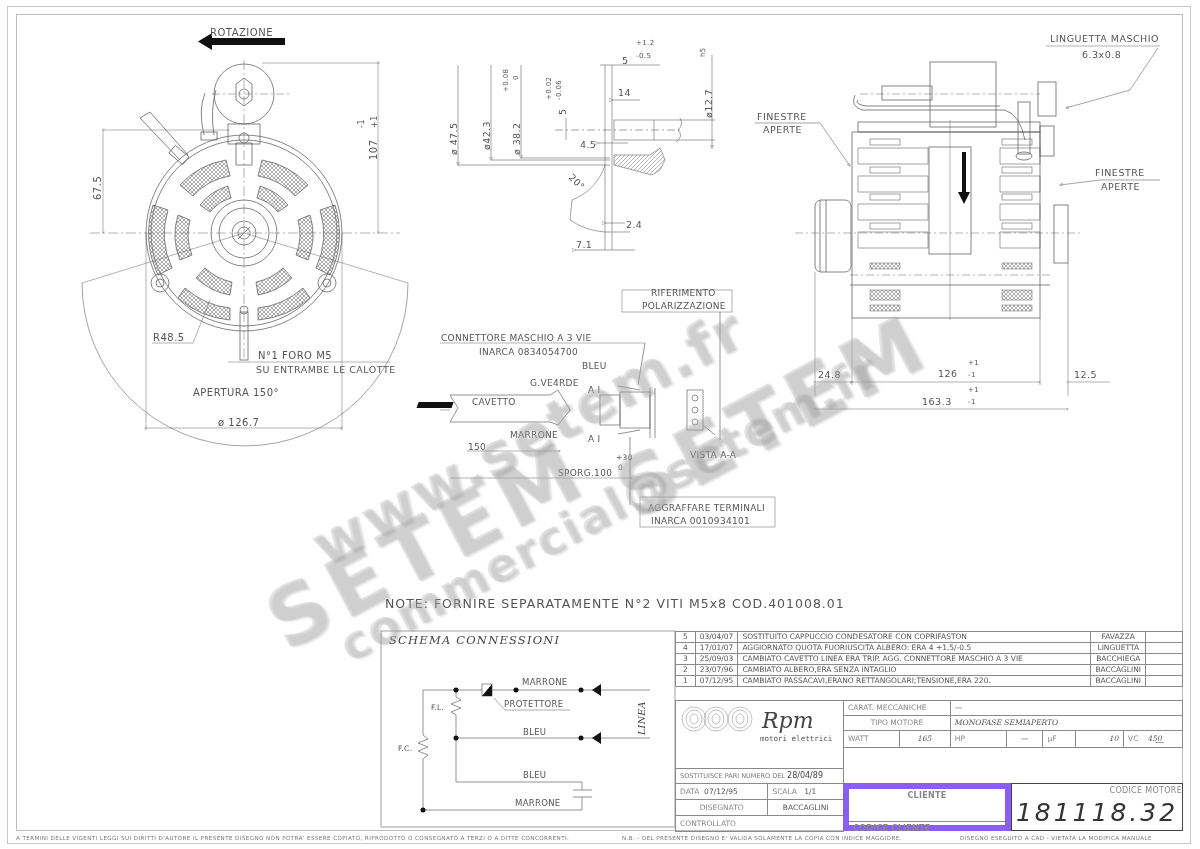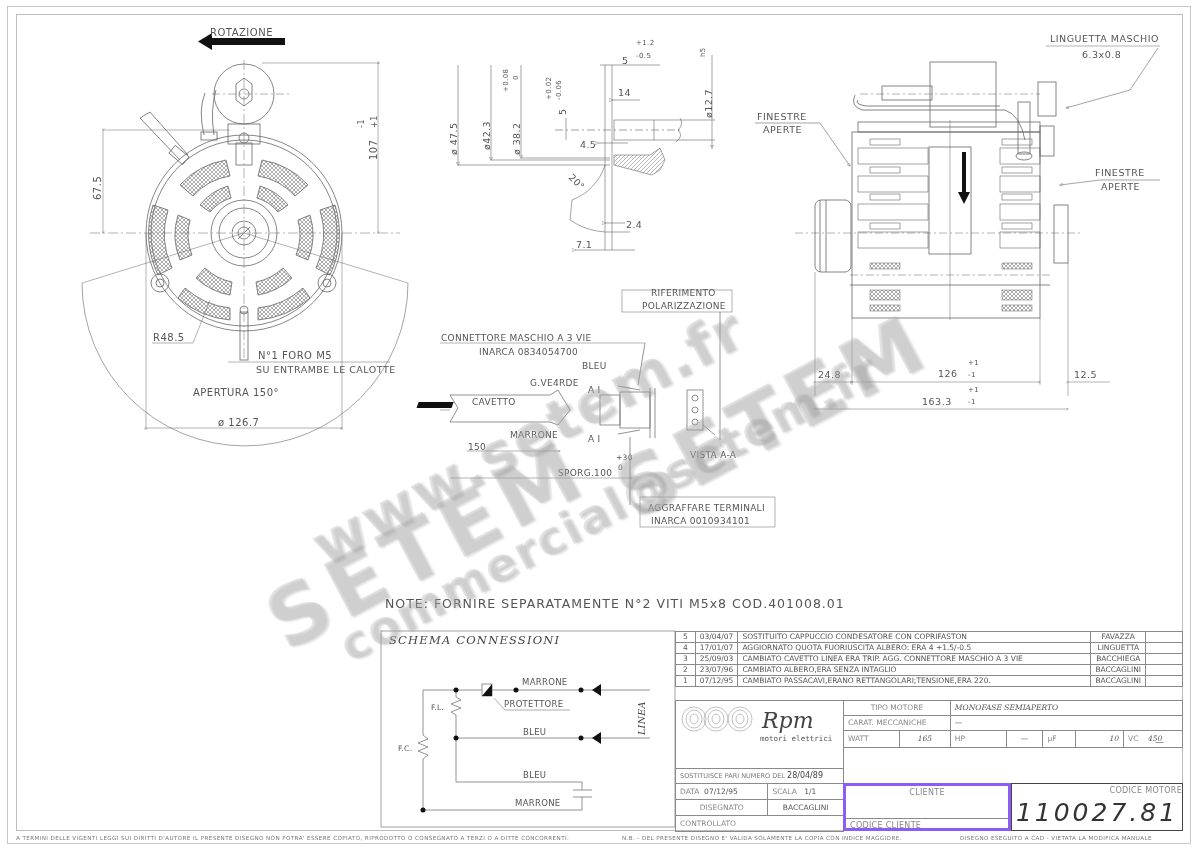--- a/index.html
+++ b/index.html
@@ -404,26 +404,26 @@
       <col style="width:56px">
       <col style="width:51px">
       <col style="width:56px">
       <col style="width:37px">
       <col style="width:33px">
       <col style="width:48px">
       <col style="width:59px">
     </colgroup>
   <tbody>
     <tr style="height:15px">
+      <td colspan="2" style="color:#888">CARAT. MECCANICHE</td>
+      <td colspan="5" style="border-left:none">—</td>
+    </tr>
+    <tr style="height:15px">
       <td colspan="2" class="center" style="color:#888">TIPO MOTORE</td>
       <td colspan="5" class="italv" style="border-left:none">MONOFASE SEMIAPERTO</td>
-    </tr>
-    <tr style="height:15px">
-      <td colspan="2" style="color:#888">CARAT. MECCANICHE</td>
-      <td colspan="5" style="border-left:none">—</td>
     </tr>
     <tr style="height:17px">
       <td style="color:#888">WATT</td>
       <td class="center italv">165</td>
       <td style="color:#888">HP</td>
       <td class="center">—</td>
       <td style="color:#888">µF</td>
       <td class="right italv">10</td>
       <td class="italv"><span style="font-family:'DejaVu Sans',sans-serif;font-style:normal;font-size:7.5px;color:#888">VC</span>&nbsp;&nbsp;&nbsp;&nbsp;<span>450</span></td>
     </tr>
@@ -443,29 +443,29 @@
     <tr style="height:16px">
       <td class="center" style="color:#888">DISEGNATO</td>
       <td class="center">BACCAGLINI</td>
     </tr>
     <tr style="height:16px">
       <td colspan="2" style="color:#888">CONTROLLATO</td>
     </tr>
   </tbody>
 </table>
 
-<div style="position:absolute; left:843px; top:783px; width:168px; height:48px; border:3px solid #8b5cf6;">
+<div style="position:absolute; left:843px; top:783px; width:168px; height:48px; border:6px solid #8b5cf6;font-weight:bold;">
   <div class="tb" style="left:0; top:2px; width:100%; text-align:center; color:#888">CLIENTE</div>
   <div style="position:absolute; left:0; top:32px; width:100%; border-top:1px solid #8a8a8a;"></div>
   <div class="tb" style="left:4px; top:35px; color:#888">CODICE CLIENTE</div>
 </div>
 
 <div style="position:absolute; left:1011px; top:783px; width:172px; height:48px; border:1.5px solid #444;">
   <div class="tb" style="left:0; top:2px; width:100%; text-align:right; color:#888">CODICE MOTORE</div>
-  <div style="position:absolute; left:0; top:14px; width:100%; text-align:center; font-family:'DejaVu Sans',sans-serif; font-style:italic; font-size:25px; color:#333; letter-spacing:3px; font-weight:normal">110027.81</div>
+  <div style="position:absolute; left:0; top:14px; width:100%; text-align:center; font-family:'DejaVu Sans',sans-serif; font-style:italic; font-size:25px; color:#333; letter-spacing:3px; font-weight:normal">181118.32</div>
 </div>
 
 <div class="bottom-note" style="left:16px;">A TERMINI DELLE VIGENTI LEGGI SUI DIRITTI D'AUTORE IL PRESENTE DISEGNO NON POTRA' ESSERE COPIATO, RIPRODOTTO O CONSEGNATO A TERZI O A DITTE CONCORRENTI.</div>
 <div class="bottom-note" style="left:622px;">N.B. - DEL PRESENTE DISEGNO E' VALIDA SOLAMENTE LA COPIA CON INDICE MAGGIORE.</div>
 <div class="bottom-note" style="left:960px;">DISEGNO ESEGUITO A CAD - VIETATA LA MODIFICA MANUALE</div>
 
 <div class="wm" style="left:300px; top:520px; font-size:58px; transform:rotate(-28deg); letter-spacing:2px">www.setem.fr</div>
 <div class="wm" style="left:250px; top:585px; font-size:82px; transform:rotate(-28deg); letter-spacing:8px">SETEM</div>
 <div class="wm" style="left:600px; top:455px; font-size:80px; transform:rotate(-28deg); letter-spacing:8px">SETEM</div>
 <div class="wm" style="left:330px; top:625px; font-size:46px; transform:rotate(-28deg); letter-spacing:2px">commercial@setem.fr</div>

